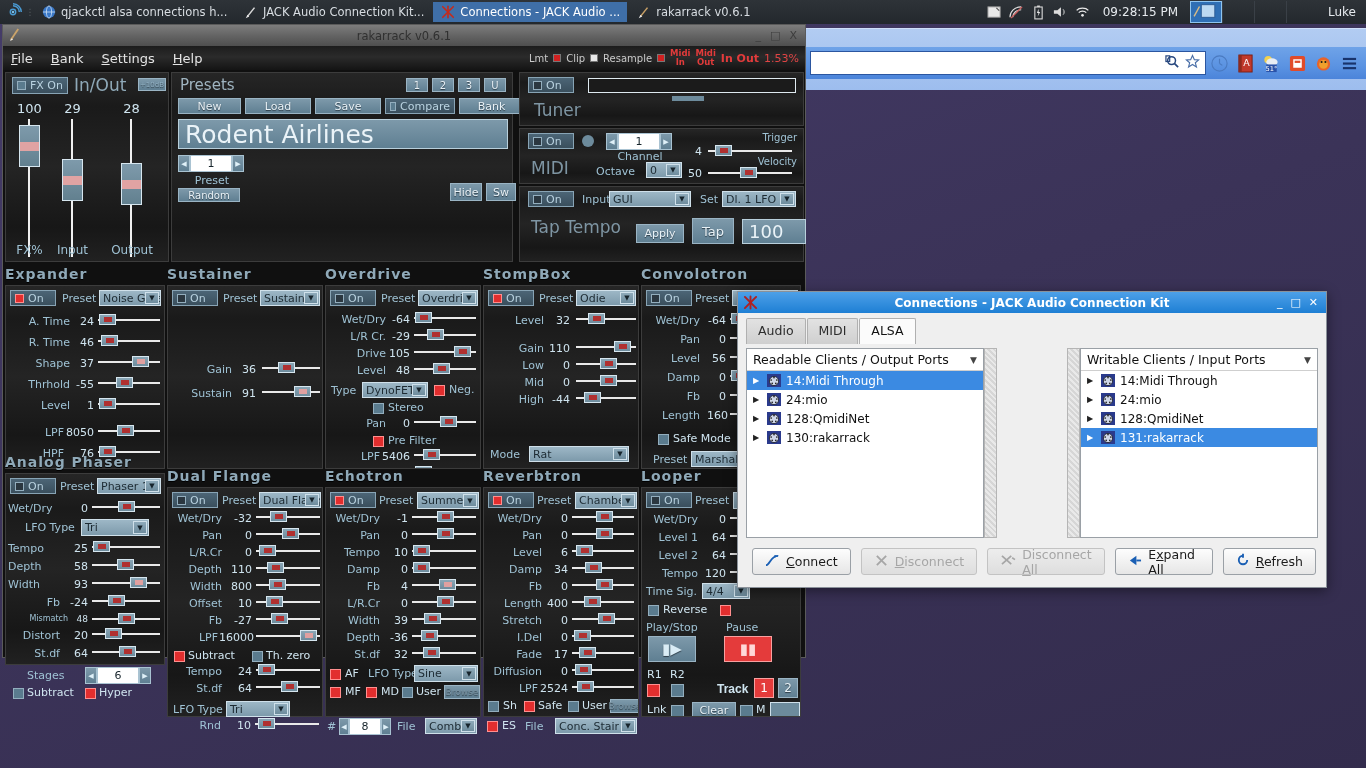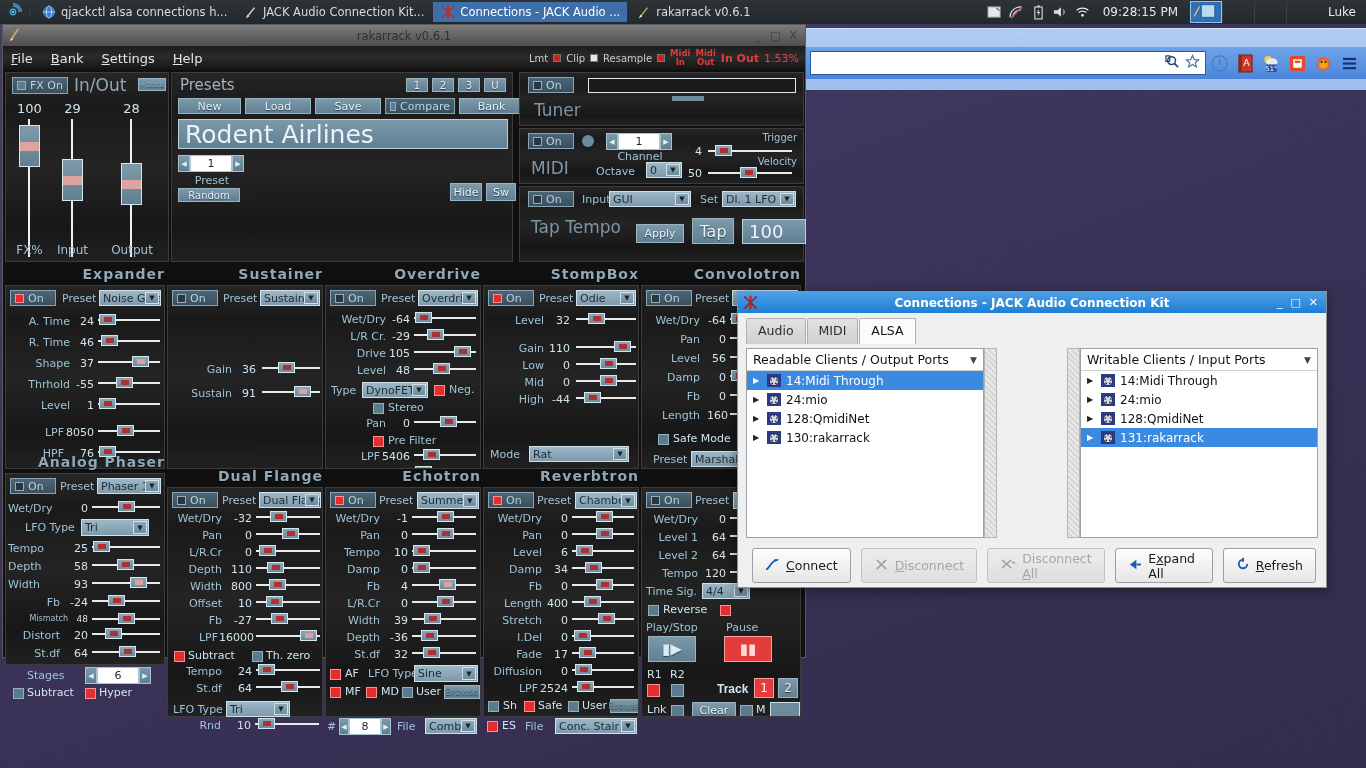--- a/index.html
+++ b/index.html
@@ -62,21 +62,21 @@
   .mi-midi { color:#e23b3b; font-weight:bold; font-size:8.5px; line-height:9px; text-align:center; }
   .inout { color:#e23b3b; font-weight:bold; font-size:11px; }
   .pct { color:#e04444; font-size:11px; }
 
   
   .rack-body { position:relative; background:#111; }
   .panel { position:absolute; background:
       linear-gradient(180deg,#262626 0%,#1a1a1a 18%,#242424 50%,#171717 82%,#212121 100%);
       border:1px solid #3c3c3c; }
 
-  .sec-title { text-align:right; font-weight:bold; font-size:14px; color:#8fa9b8;
+  .sec-title { text-align:left; font-weight:bold; font-size:14px; color:#8fa9b8;
      letter-spacing:1px; text-shadow:0 1px 0 #000; }
 
   
   .wbtn { background:linear-gradient(180deg,#7d99aa 0%,#5f7f92 100%); border:1px solid #9ab4c4;
      color:#e8f1f6; font-size:11px; text-align:center; display:flex; align-items:center; justify-content:center;
      text-shadow:0 1px 1px #2b3b46;}
   .wbtn.sm { font-size:10px; }
   .onbtn { display:flex; align-items:center; gap:4px; background:linear-gradient(180deg,#4c6576 0%,#3a4f5d 100%);
      border:1px solid #88a4b5; color:#b9d2e0; font-size:11px; padding:0 4px;}
   .chk { width:9px; height:9px; background:#2b3740; border:1px solid #93aebe; display:inline-block; }
@@ -131,21 +131,21 @@
   .jpane-head .carr { margin-left:auto; font-size:9px; color:#444;}
   .jrow { display:flex; align-items:center; gap:5px; height:19px; padding-left:6px; font-size:12px; color:#111;}
   .jrow.sel { background:#3b8ae2; color:#fff; }
   .jtri { width:9px; font-size:8px; color:#222; }
   .jrow.sel .jtri { color:#fff; }
   .midi-ico { width:14px; height:13px; position:relative; flex:0 0 14px;}
   .scroll-v { width:13px; background:repeating-linear-gradient(45deg,#e9e9e9 0 2px,#d6d6d6 2px 4px);
      border:1px solid #b5b5b5;}
   .mid-gap { width:72px; background:#efefef; }
   .jbtns { display:flex; gap:10px; padding:10px 10px 0 14px; align-items:center;}
-  .jbtn { height:35px; display:flex; align-items:center; gap:6px; padding:0 12px; font-size:12.5px;
+  .jbtn { height:27px; display:flex; align-items:center; gap:6px; padding:0 12px; font-size:12.5px;
      background:linear-gradient(180deg,#fdfdfd,#e6e6e6); border:1px solid #9aa0a6; border-radius:3px; color:#1a1a1a;}
   .jbtn.dis { color:#a6a6a6; background:linear-gradient(180deg,#ededed,#dedede); border-color:#c3c3c3;}
   .jbtn u { text-decoration:underline; }
 </style>
 </head>
 <body>
 
 <div id="desktop"></div>
 
 <div id="browser">
@@ -375,21 +375,21 @@
         <span>GUI</span>
         <span class="arrow">▼</span>
       </div>
       <div style="position:absolute;left:180px;top:6px;color:#9fc2d4;font-size:11px;">Set</div>
       <div class="combo" style="position:absolute;left:202px;top:4px;width:74px;height:16px;">
         <span>Dl. 1 LFO 1</span>
         <span class="arrow">▼</span>
       </div>
       <div style="position:absolute;left:11px;top:30px;font-size:17px;color:#7e95a3;">Tap Tempo</div>
       <div class="wbtn" style="position:absolute;left:116px;top:37px;width:48px;height:19px;">Apply</div>
-      <div class="wbtn" style="position:absolute;left:172px;top:31px;width:42px;height:26px;font-size:16px;">Tap</div>
+      <div class="wbtn" style="position:absolute;left:172px;top:31px;width:42px;height:26px;font-size:13px;">Tap</div>
       <div class="bigfield" style="position:absolute;left:222px;top:32px;width:64px;height:25px;font-size:18px;">100</div>
     </div>
 
     <div style="position:absolute;left:2px;top:196px;width:160px;height:205px;">
       <div class="sec-title">Expander</div>
       <div class="panel" style="left:0;top:19px;width:160px;height:184px;">
         <div class="onbtn" style="position:absolute;left:4px;top:4px;width:46px;height:16px;">
           <span class="chk on"></span>
           <span>On</span>
         </div>

